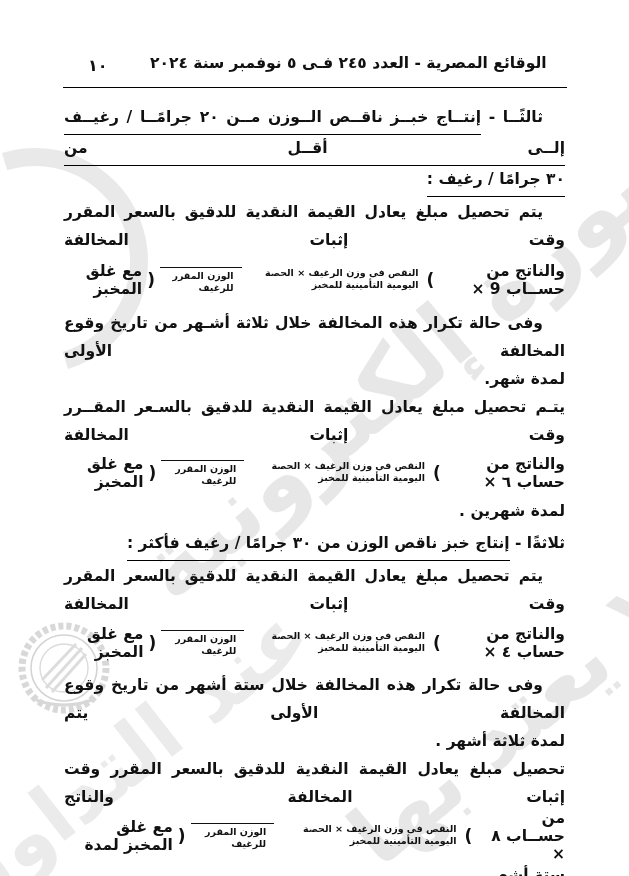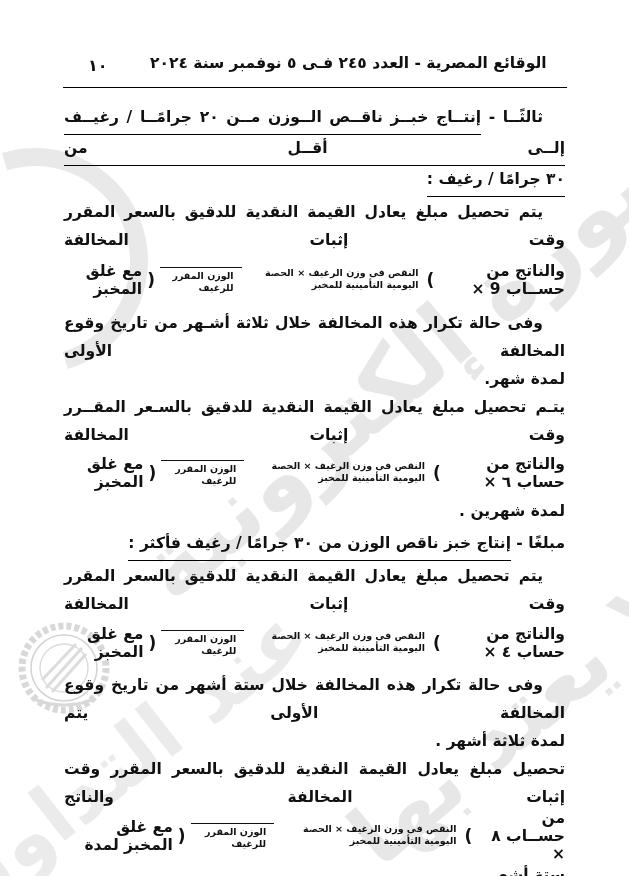--- a/index.html
+++ b/index.html
@@ -139,21 +139,21 @@
           <span class="num">النقص فى وزن الرغيف × الحصة اليومية التأمينية للمخبز</span>
           <span class="den">الوزن المقرر للرغيف</span>
         </span>
         <span class="paren">)</span>
       </span>
       <span>مع غلق المخبز</span>
     </div>
     <div class="line endr">لمدة شهرين .</div>
 
     <div class="line head endr gap-s">
-      <span>مبلغًا - </span><span class="u">إنتاج خبز ناقص الوزن من ٣٠ جرامًا / رغيف فأكثر :</span>
+      <span>ثلاثةًا - </span><span class="u">إنتاج خبز ناقص الوزن من ٣٠ جرامًا / رغيف فأكثر :</span>
     </div>
 
     <div class="line indent gap-s">يتم تحصيل مبلغ يعادل القيمة النقدية للدقيق بالسعر المقرر وقت إثبات المخالفة</div>
 
     <div class="formula" style="height:50px">
       <span>والناتج من حساب ٤ ×</span>
       <span class="fgroup">
         <span class="paren">(</span>
         <span class="frac">
           <span class="num">النقص فى وزن الرغيف × الحصة اليومية التأمينية للمخبز</span>

